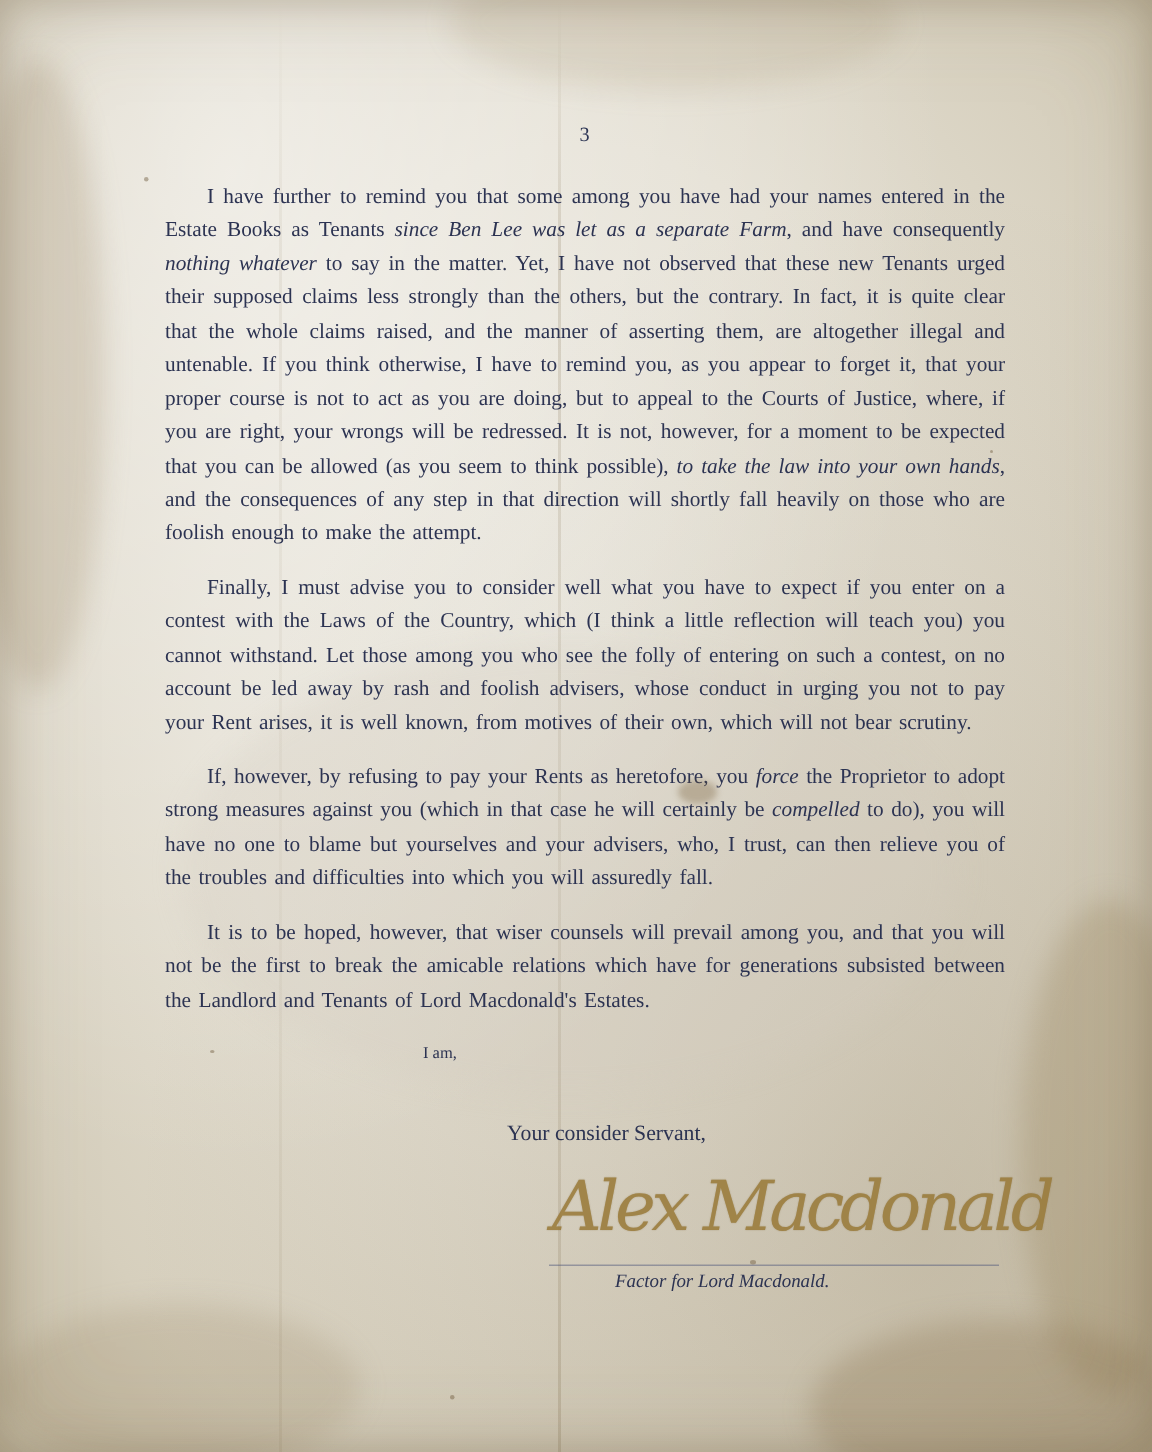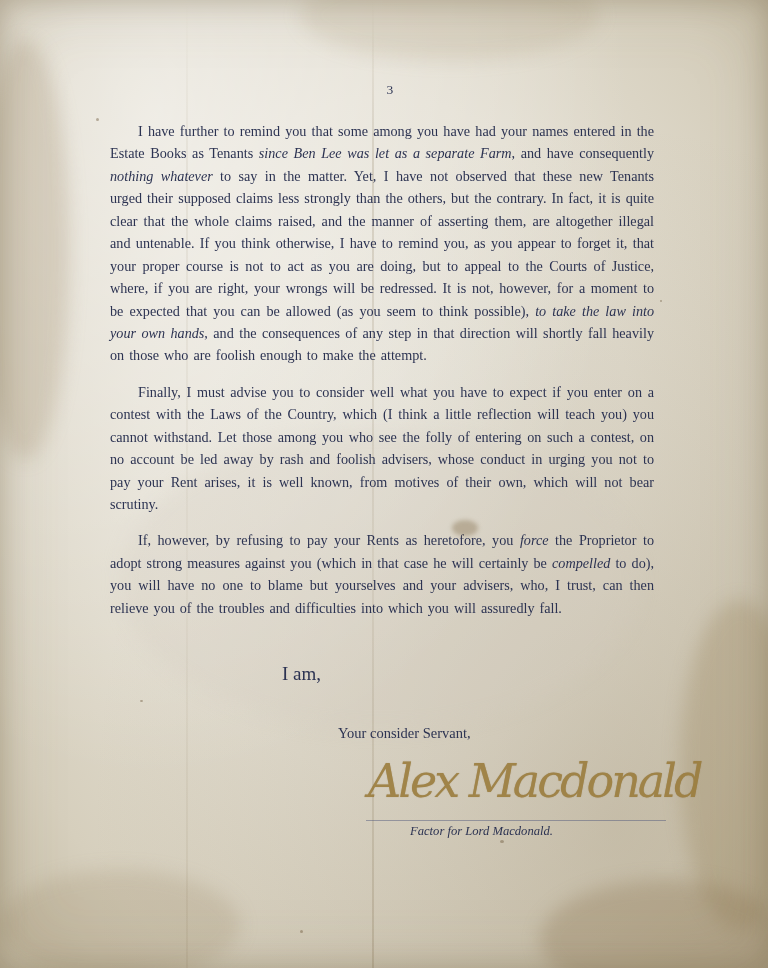--- a/index.html
+++ b/index.html
@@ -76,36 +76,36 @@
 
   .page-number {
     text-align: center;
     font-size: 13.5px;
     color: #2e3655;
     margin: 0 0 22px 0;
     letter-spacing: .5px;
   }
 
   p.para {
-    margin: 0 16px 14px 0;
+    margin: 0 0 14px 0;
     font-size: 14.2px;
     line-height: 1.58;
     text-align: justify;
     text-indent: 28px;
     color: #2c3352;
     word-spacing: 1.4px;
   }
 
   .i { font-style: italic; }
 
   .iam {
-    margin: 44px 0 0 0;
+    margin: 18px 0 0 0;
     text-indent: 0;
     padding-left: 172px;
-    font-size: 19px;
+    font-size: 11px;
     color: #2c3352;
   }
   .obedient {
     margin: 40px 0 0 0;
     text-indent: 0;
     padding-left: 228px;
     font-size: 14.5px;
     color: #2c3352;
   }
 
@@ -177,20 +177,21 @@
   <div class="speck" style="left:140px; top:700px; width:3px; height:2px;"></div>
   <div class="speck" style="left:500px; top:840px; width:4px; height:3px;"></div>
   <div class="speck" style="left:300px; top:930px; width:3px; height:3px;"></div>
 
   <div class="content">
     <div class="page-number">3</div>
     <div id="paragraphs">
         <p class="para"><span>I have further to remind you that some among you have had your names entered in the Estate Books as Tenants </span><span class="i">since Ben Lee was let as a separate Farm</span><span>, and have consequently </span><span class="i">nothing whatever</span><span> to say in the matter.    Yet, I have not observed that these new Tenants urged their supposed claims less strongly than the others, but the contrary.    In fact, it is quite clear that the whole claims raised, and the manner of asserting them, are altogether illegal and untenable.   If you think otherwise, I have to remind you, as you appear to forget it, that your proper course is not to act as you are doing, but to appeal to the Courts of Justice, where, if you are right, your wrongs will be redressed.   It is not, however, for a moment to be expected that you can be allowed (as you seem to think possible), </span><span class="i">to take the law into your own hands</span><span>, and the consequences of any step in that direction will shortly fall heavily on those who are foolish enough to make the attempt.</span></p>
         <p class="para"><span>Finally, I must advise you to consider well what you have to expect if you enter on a contest with the Laws of the Country, which (I think a little reflection will teach you) you cannot withstand.   Let those among you who see the folly of entering on such a contest, on no account be led away by rash and foolish advisers, whose conduct in urging you not to pay your Rent arises, it is well known, from motives of their own, which will not bear scrutiny.</span></p>
         <p class="para"><span>If, however, by refusing to pay your Rents as heretofore, you </span><span class="i">force</span><span> the Proprietor to adopt strong measures against you (which in that case he will certainly be </span><span class="i">compelled</span><span> to do), you will have no one to blame but yourselves and your advisers, who, I trust, can then relieve you of the troubles and difficulties into which you will assuredly fall.</span></p>
+        <p class="para"><span>It is to be hoped, however, that wiser counsels will prevail among you, and that you will not be the first to break the amicable relations which have for generations subsisted between the Landlord and Tenants of Lord Macdonald's Estates.</span></p>
       </div>
 
     <p class="iam">I am,</p>
     <p class="obedient">Your consider Servant,</p>
 
     <div class="signature-block">
       <div class="signature">Alex Macdonald</div>
       <div class="sig-rule"></div>
       <div class="factor">Factor for Lord Macdonald.</div>
     </div>

